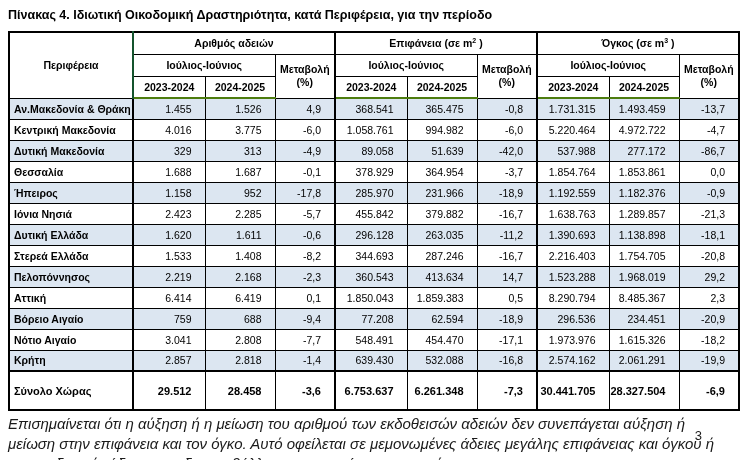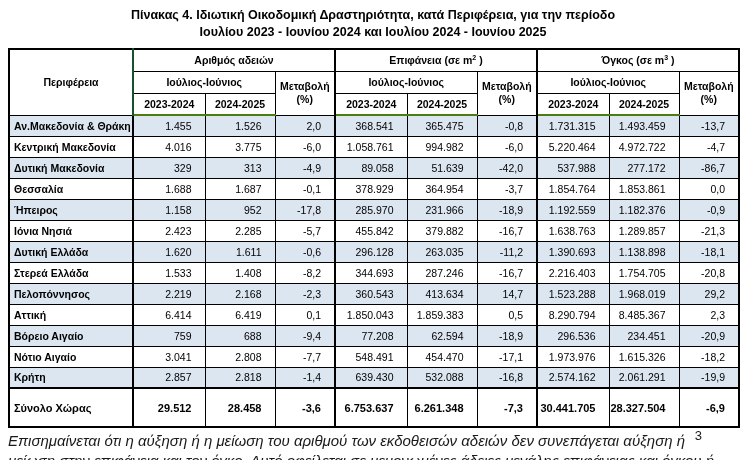--- a/index.html
+++ b/index.html
@@ -7,21 +7,20 @@
   body {
     width: 746px; height: 460px;
     font-family: "Liberation Sans", sans-serif;
     color: #111111;
     overflow: hidden;
     position: relative;
   }
   .page { width: 746px; height: 460px; padding: 5px 8px 0 8px; position: relative; }
 
   .title-block {
-    text-align: center;
     font-weight: bold;
     font-size: 12.5px;
     line-height: 17px;
     margin: 2px auto 7px auto;
     color: #000000;
   }
 
   table.stats {
     width: 730px;
     border-collapse: collapse;
@@ -75,21 +74,20 @@
     color: #1a1a1a;
   }
 </style>
 </head>
 <body>
 
 <div class="page">
 
   <div class="title-block">
     <div>Πίνακας 4.  Ιδιωτική Οικοδομική Δραστηριότητα, κατά  Περιφέρεια, για την περίοδο</div>
-    <div>Ιουλίου 2023 - Ιουνίου 2024 και Ιουλίου 2024 - Ιουνίου 2025</div>
   </div>
 
   <table class="stats">
     <colgroup>
       <col style="width:124px">
       <col style="width:72px">
         <col style="width:70px">
         <col style="width:60px">
       <col style="width:72px">
         <col style="width:70px">
@@ -120,21 +118,21 @@
         <th>2024-2025</th>
         <th>2023-2024</th>
         <th>2024-2025</th>
       </tr>
     </thead>
     <tbody>
         <tr class="stripe">
           <td class="region">Αν.Μακεδονία &amp; Θράκη</td>
           <td class="num">1.455</td>
           <td class="num">1.526</td>
-          <td class="num group-end">2,0</td>
+          <td class="num group-end">4,9</td>
           <td class="num">368.541</td>
           <td class="num">365.475</td>
           <td class="num group-end">-0,8</td>
           <td class="num">1.731.315</td>
           <td class="num">1.493.459</td>
           <td class="num group-end">-13,7</td>
         </tr>
         <tr>
           <td class="region">Κεντρική Μακεδονία</td>
           <td class="num">4.016</td>

